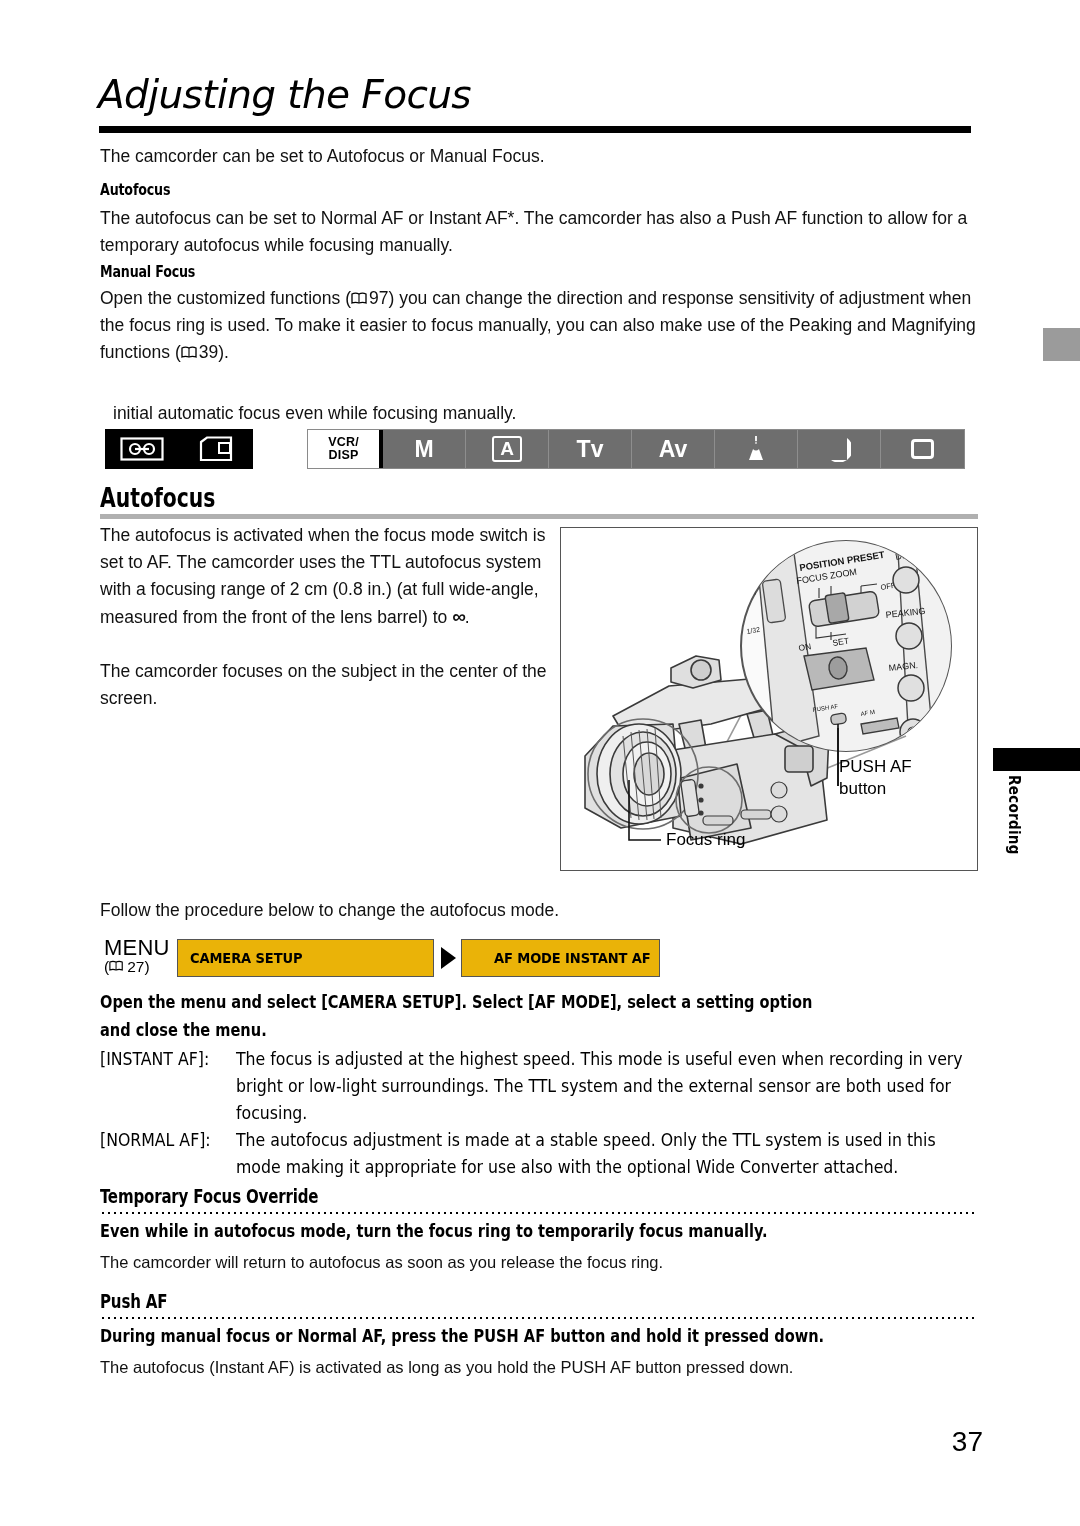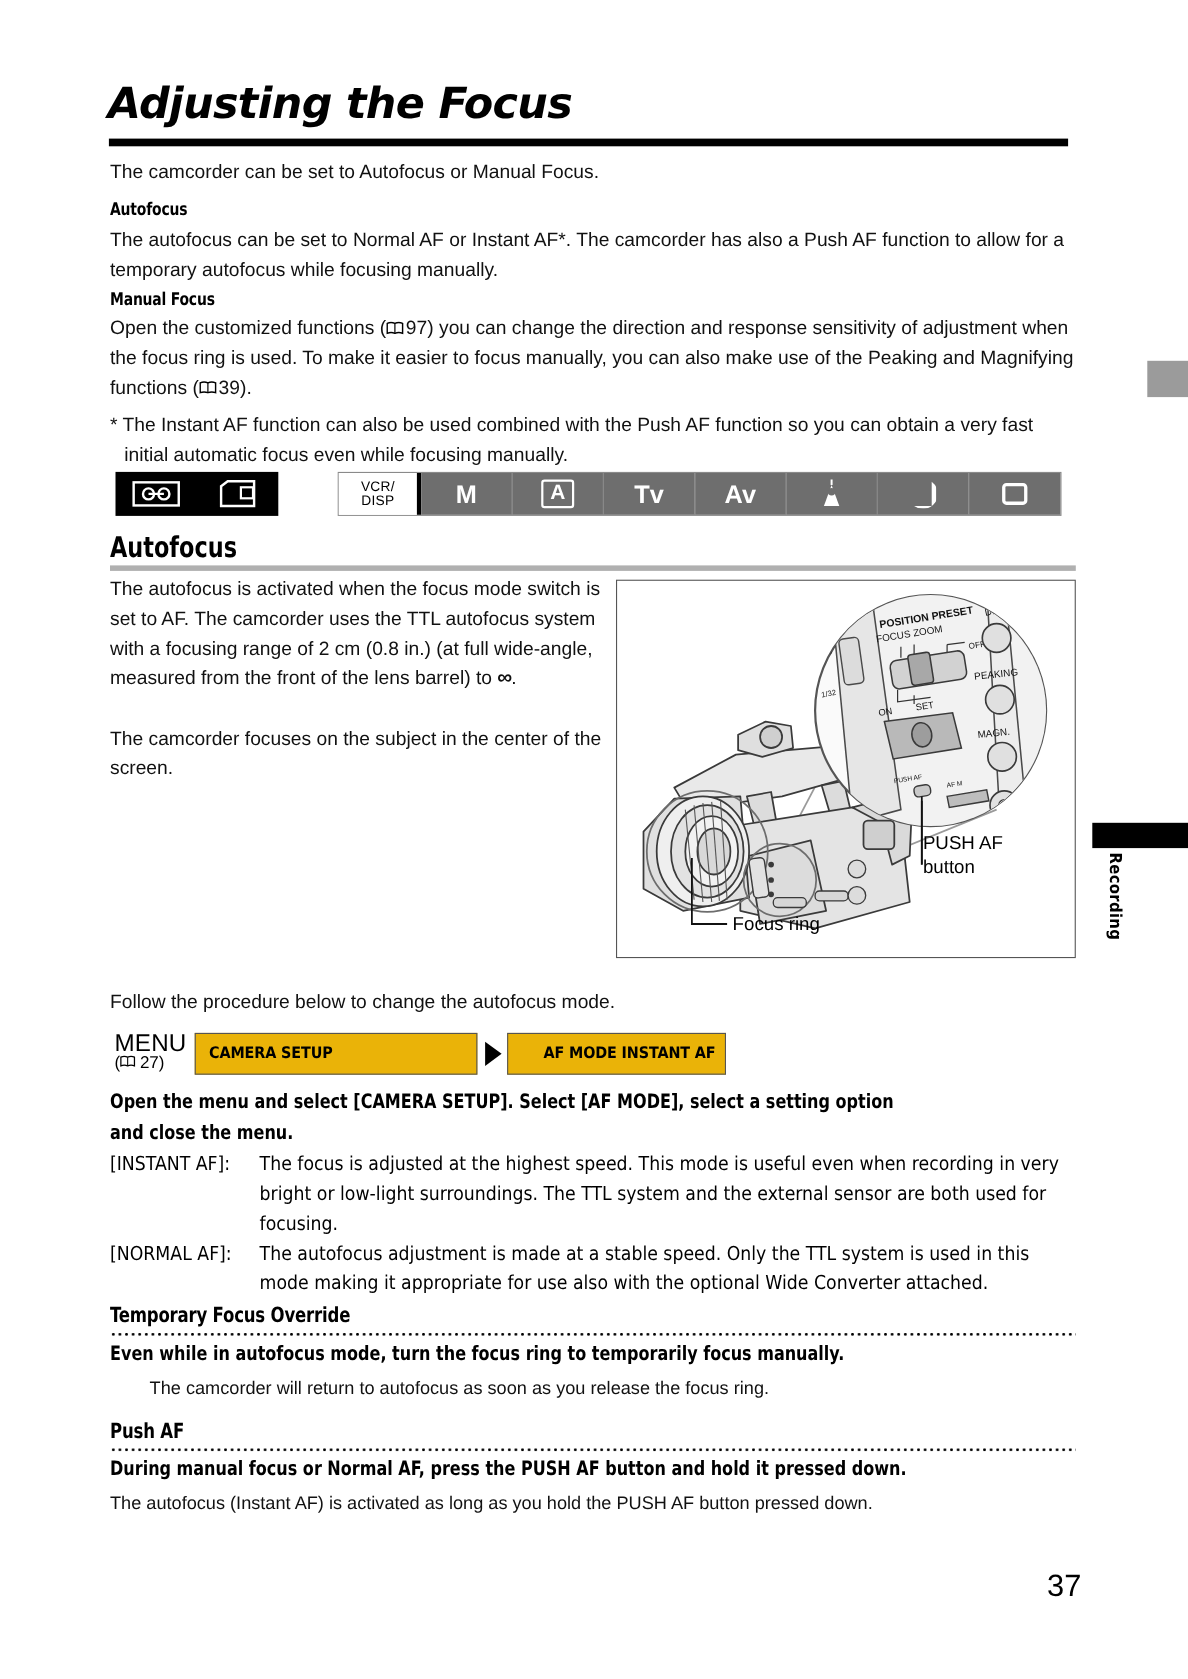--- a/index.html
+++ b/index.html
@@ -22,21 +22,21 @@
     width: 1080px;
     height: 1526px;
   }
 
   
   .title {
     position: absolute;
     left: 98px;
     top: 72px;
     font-size: 39px;
-    font-weight: bold;
+    font-weight: normal;
     font-style: italic;
     letter-spacing: -0.6px;
     font-family: "DejaVu Sans", sans-serif;
     white-space: nowrap;
   }
   .title-rule {
     position: absolute;
     left: 99px;
     top: 126px;
     width: 872px;
@@ -125,21 +125,21 @@
     font-weight: bold;
     font-family: "Liberation Sans", sans-serif;
     width: 83px;
     height: 100%;
   }
   .mode-cell:last-child { border-right: none; }
   .mode-cell.vcr {
     background: #ffffff;
     color: #000000;
     font-size: 12.5px;
-    font-weight: normal;
+    font-weight: bold;
     line-height: 13px;
     text-align: center;
     border-right: 4px solid #000;
     width: 75px;
     letter-spacing: 0.2px;
   }
   .boxed-a {
     border: 2px solid #fff;
     border-radius: 3px;
     padding: 0px 6px 1px 6px;
@@ -303,21 +303,20 @@
   <div class="sub-head" style="left:100px; top:262px;">Manual Focus</div>
 
   <div class="body-text" style="left:100px; top:285px; width:880px;"><span>Open the customized functions (</span><span class="bookicon"><svg viewBox="0 0 17 13" width="17" height="13">
           <path d="M1 2 Q4.5 0.4 8 2 Q11.5 0.4 15 2 L15 11 Q11.5 9.6 8 11 Q4.5 9.6 1 11 Z" fill="none" stroke="#000" stroke-width="1.3"></path>
           <line x1="8" y1="2" x2="8" y2="11" stroke="#000" stroke-width="1.1"></line>
         </svg></span><span>97</span><span>) you can change the direction and response sensitivity of adjustment when the focus ring is used. To make it easier to focus manually, you can also make use of the Peaking and Magnifying functions (</span><span class="bookicon"><svg viewBox="0 0 17 13" width="17" height="13">
           <path d="M1 2 Q4.5 0.4 8 2 Q11.5 0.4 15 2 L15 11 Q11.5 9.6 8 11 Q4.5 9.6 1 11 Z" fill="none" stroke="#000" stroke-width="1.3"></path>
           <line x1="8" y1="2" x2="8" y2="11" stroke="#000" stroke-width="1.1"></line>
         </svg></span><span>39</span><span>).</span></div>
 
-  <div class="body-text" style="left:100px; top:373px; width:880px;">* The Instant AF function can also be used combined with the Push AF function so you can obtain a very fast</div>
   <div class="body-text" style="left:113px; top:400px; width:870px;">initial automatic focus even while focusing manually.</div>
 
   <div class="media-box">
     <div class="media-cell">
       <svg width="44" height="24" viewBox="0 0 44 24">
         <rect x="1.5" y="1.5" width="41" height="21" fill="none" stroke="#fff" stroke-width="2.2"></rect>
         <circle cx="15" cy="12" r="5" fill="none" stroke="#fff" stroke-width="2.2"></circle>
         <circle cx="29" cy="12" r="5" fill="none" stroke="#fff" stroke-width="2.2"></circle>
         <line x1="15" y1="12" x2="29" y2="12" stroke="#fff" stroke-width="2.2"></line>
       </svg>
@@ -535,21 +534,21 @@
   </div>
 
   <div class="hang" style="left:100px; top:1127px; width:880px;">
     <span class="lbl">[NORMAL AF]:</span>
     <span class="txt">The autofocus adjustment is made at a stable speed. Only the TTL system is used in this mode making it appropriate for use also with the optional Wide Converter attached.</span>
   </div>
 
   <div class="sub-head" style="left:100px; top:1185px; font-size:19px;">Temporary Focus Override</div>
   <div class="dotted-rule" style="left:100px; top:1211px; width:878px;"></div>
   <div class="bold-line" style="left:100px; top:1218px; width:960px;">Even while in autofocus mode, turn the focus ring to temporarily focus manually.</div>
-  <div class="body-text" style="left:100px; top:1249px; width:880px; font-size:16.5px;margin-left:36px;">The camcorder will return to autofocus as soon as you release the focus ring.</div>
+  <div class="body-text" style="left:100px; top:1249px; width:880px; font-size:16.5px;">The camcorder will return to autofocus as soon as you release the focus ring.</div>
 
   <div class="sub-head" style="left:100px; top:1290px; font-size:19px;">Push AF</div>
   <div class="dotted-rule" style="left:100px; top:1316px; width:878px;"></div>
   <div class="bold-line" style="left:100px; top:1323px; width:960px;">During manual focus or Normal AF, press the PUSH AF button and hold it pressed down.</div>
   <div class="body-text" style="left:100px; top:1354px; width:880px; font-size:16.5px;">The autofocus (Instant AF) is activated as long as you hold the PUSH AF button pressed down.</div>
 
   <div class="tab-gray"></div>
   <div class="tab-black"></div>
   <div class="tab-vert-text">Recording</div>
 

